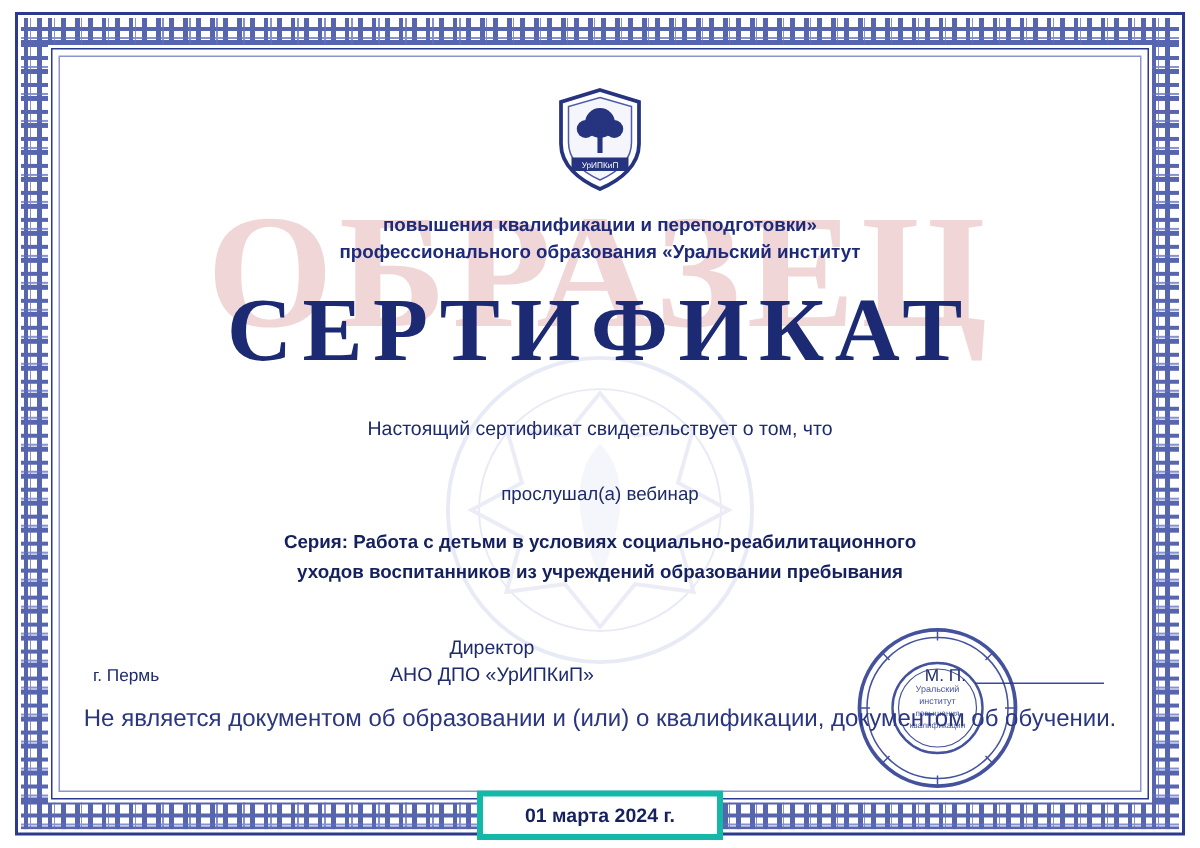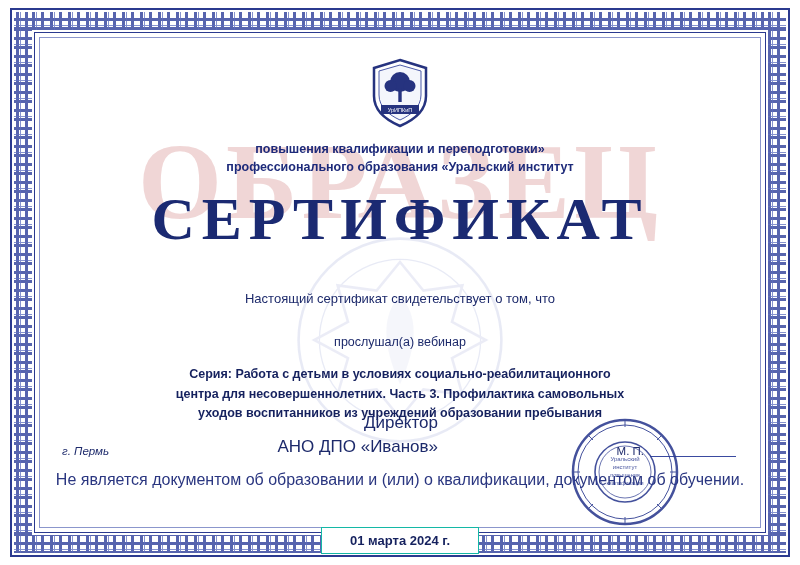--- a/index.html
+++ b/index.html
@@ -135,21 +135,21 @@
     margin-top: 12px;
     font-size: 60px;
     font-weight: bold;
     letter-spacing: 7px;
     color: #1b2a72;
     font-family: "Liberation Serif", serif;
     line-height: 1.05;
   }
 
   .subtitle {
-    margin-top: 40px;
+    margin-top: 26px;
     font-size: 13px;
     color: #1d2a6b;
   }
 
   .name-row {
     margin: 14px auto 0;
     width: 560px;
     position: relative;
   }
   .name-text {
@@ -185,29 +185,28 @@
     left: 0; right: 0;
     bottom: 62px;
     height: 40px;
   }
   .city {
     position: absolute;
     left: 14px;
     bottom: 0;
     font-size: 11.5px;
     color: #1d2a6b;
-    font-style: italic;
   }
   .director {
     position: absolute;
     left: 170px;
     bottom: -2px;
     width: 220px;
-    text-align: right;
-    font-size: 17px;
+    text-align: center;
+    font-size: 13px;
     line-height: 1.4;
     color: #1d2a6b;
   }
   .mp {
     position: absolute;
     right: 16px;
     bottom: 0;
     font-size: 11.5px;
     color: #1d2a6b;
   }
@@ -247,21 +246,21 @@
     bottom: 8px;
     height: 30px;
     z-index: 6;
   }
   .date-box {
     position: absolute;
     left: 50%;
     transform: translateX(-50%);
     top: 0;
     background: #ffffff;
-    border: 1px solid #14b8a6;
+    border: 4px solid #14b8a6;
     padding: 5px 28px;
     font-size: 13px;
     font-weight: bold;
     color: #15215e;
     white-space: nowrap;
   }
 </style>
 </head>
 <body>
 
@@ -305,29 +304,28 @@
 
     <div class="main-title">СЕРТИФИКАТ</div>
 
     <div class="subtitle">Настоящий сертификат свидетельствует о том, что</div>
 
 
     <div class="attended">прослушал(а) вебинар</div>
 
     <div class="course">
       <div>Серия: Работа с детьми в условиях социально-реабилитационного</div>
-      <div>центра для несовершеннолетних. Часть 3. Профилактика самовольных</div>
       <div>уходов воспитанников из учреждений образовании пребывания</div>
     </div>
 
     <div class="sign-block">
       <div class="city">г. Пермь</div>
       <div class="director">
         <div>Директор</div>
-        <div>АНО ДПО «Иванов»</div>
+        <div>АНО ДПО «УрИПКиП»</div>
       </div>
       <div class="mp">
         <span>М. П.</span><span class="mp-line"></span>
       </div>
     </div>
 
     <div class="disclaimer">Не является документом об образовании и (или) о квалификации, документом об обучении.</div>
   </div>
 
   <svg class="stamp" viewBox="0 0 110 110">

